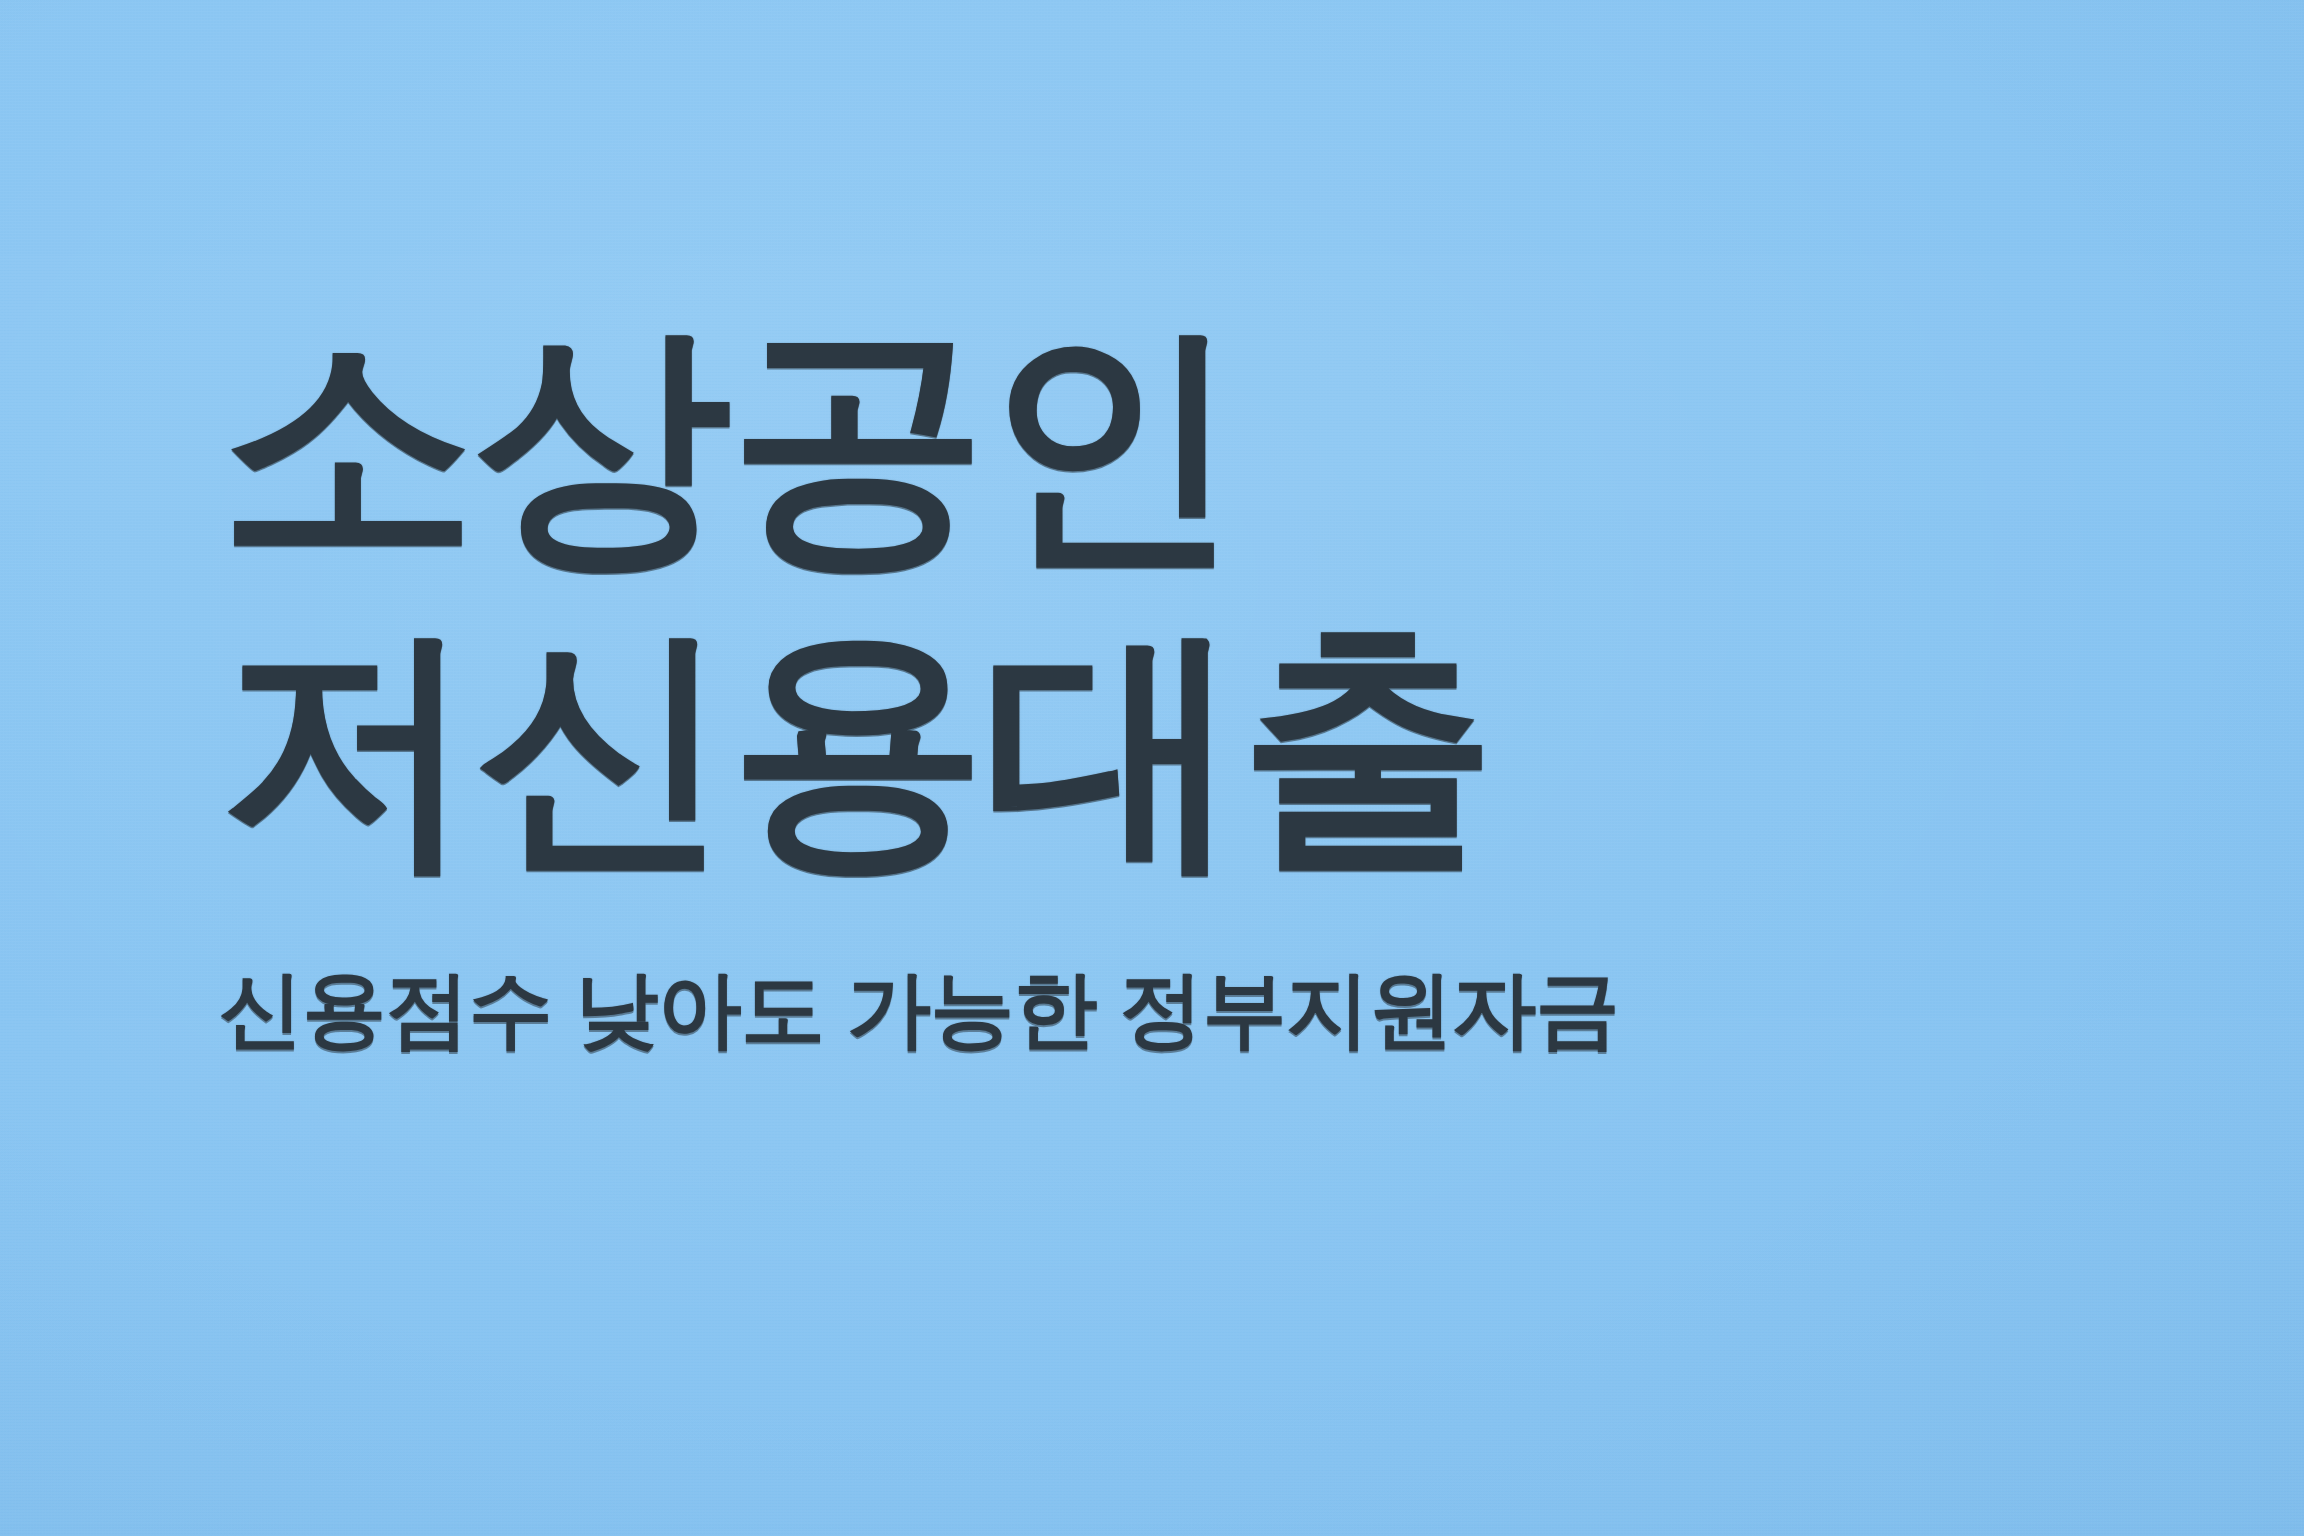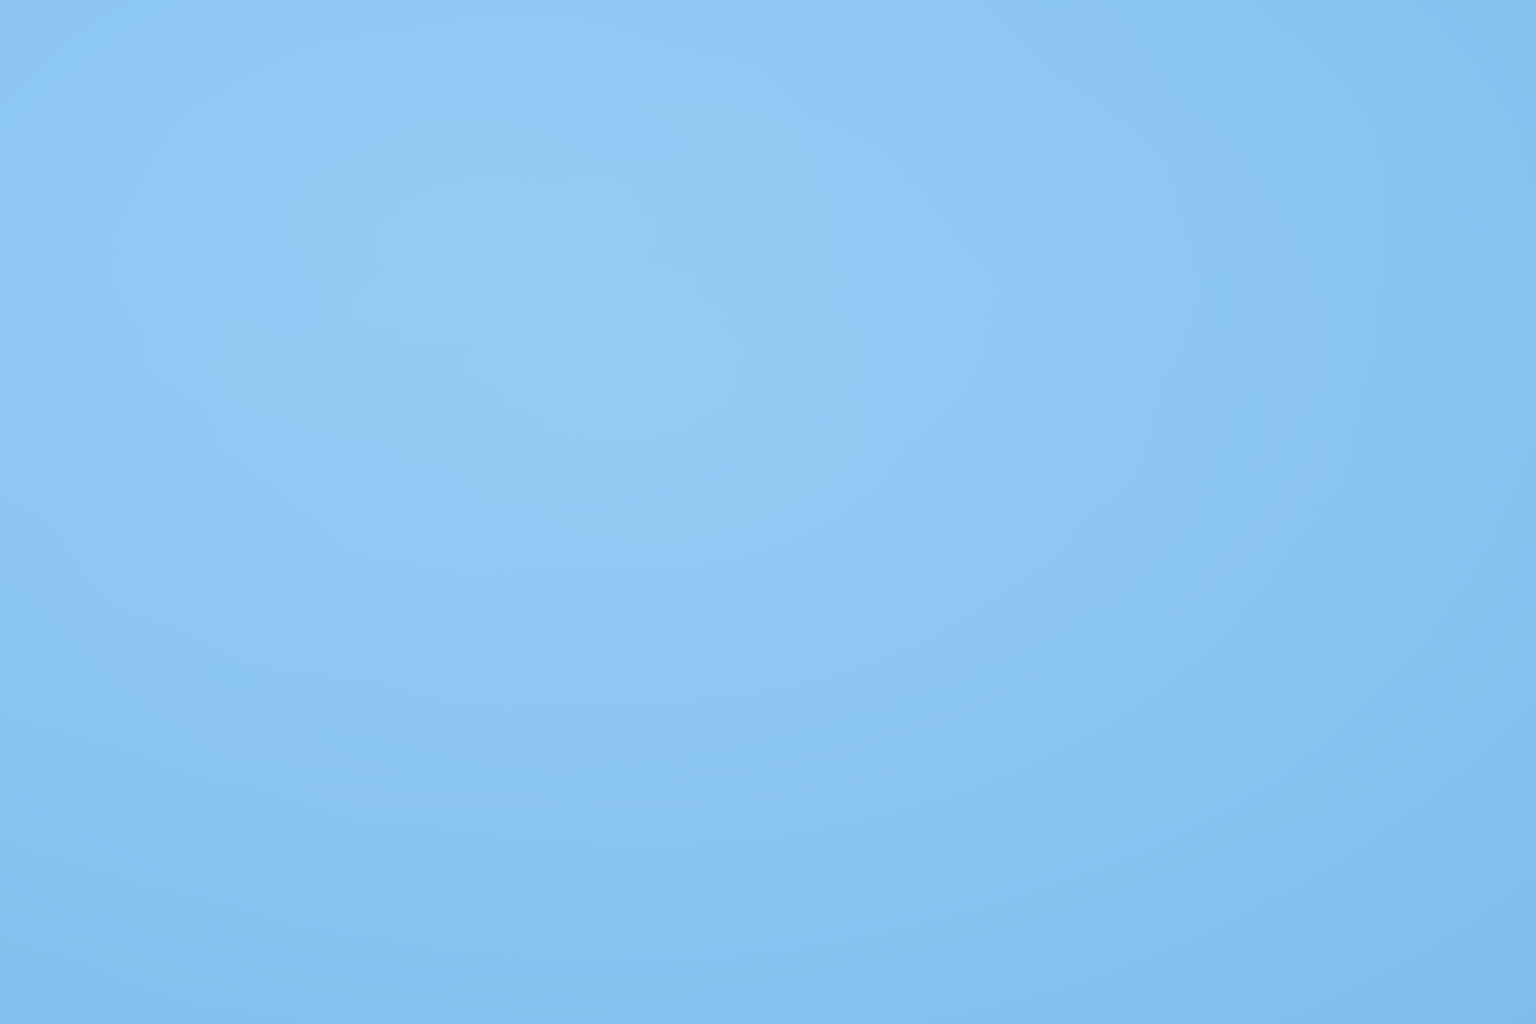--- a/index.html
+++ b/index.html
@@ -96,14 +96,24 @@
   }
 </style>
 </head>
 <body>
 
 <div class="poster">
 
   <div class="vignette"></div>
   <div class="grain"></div>
 
+  <div class="text-block">
+
+    <h1 class="headline">
+      <span class="line line-1">소상공인</span>
+      <span class="line line-2">저신용대출</span>
+    </h1>
+
+    <p class="subhead">신용점수 낮아도 가능한 정부지원자금</p>
+
+  </div>
 
 </div>
 
 </body></html>

